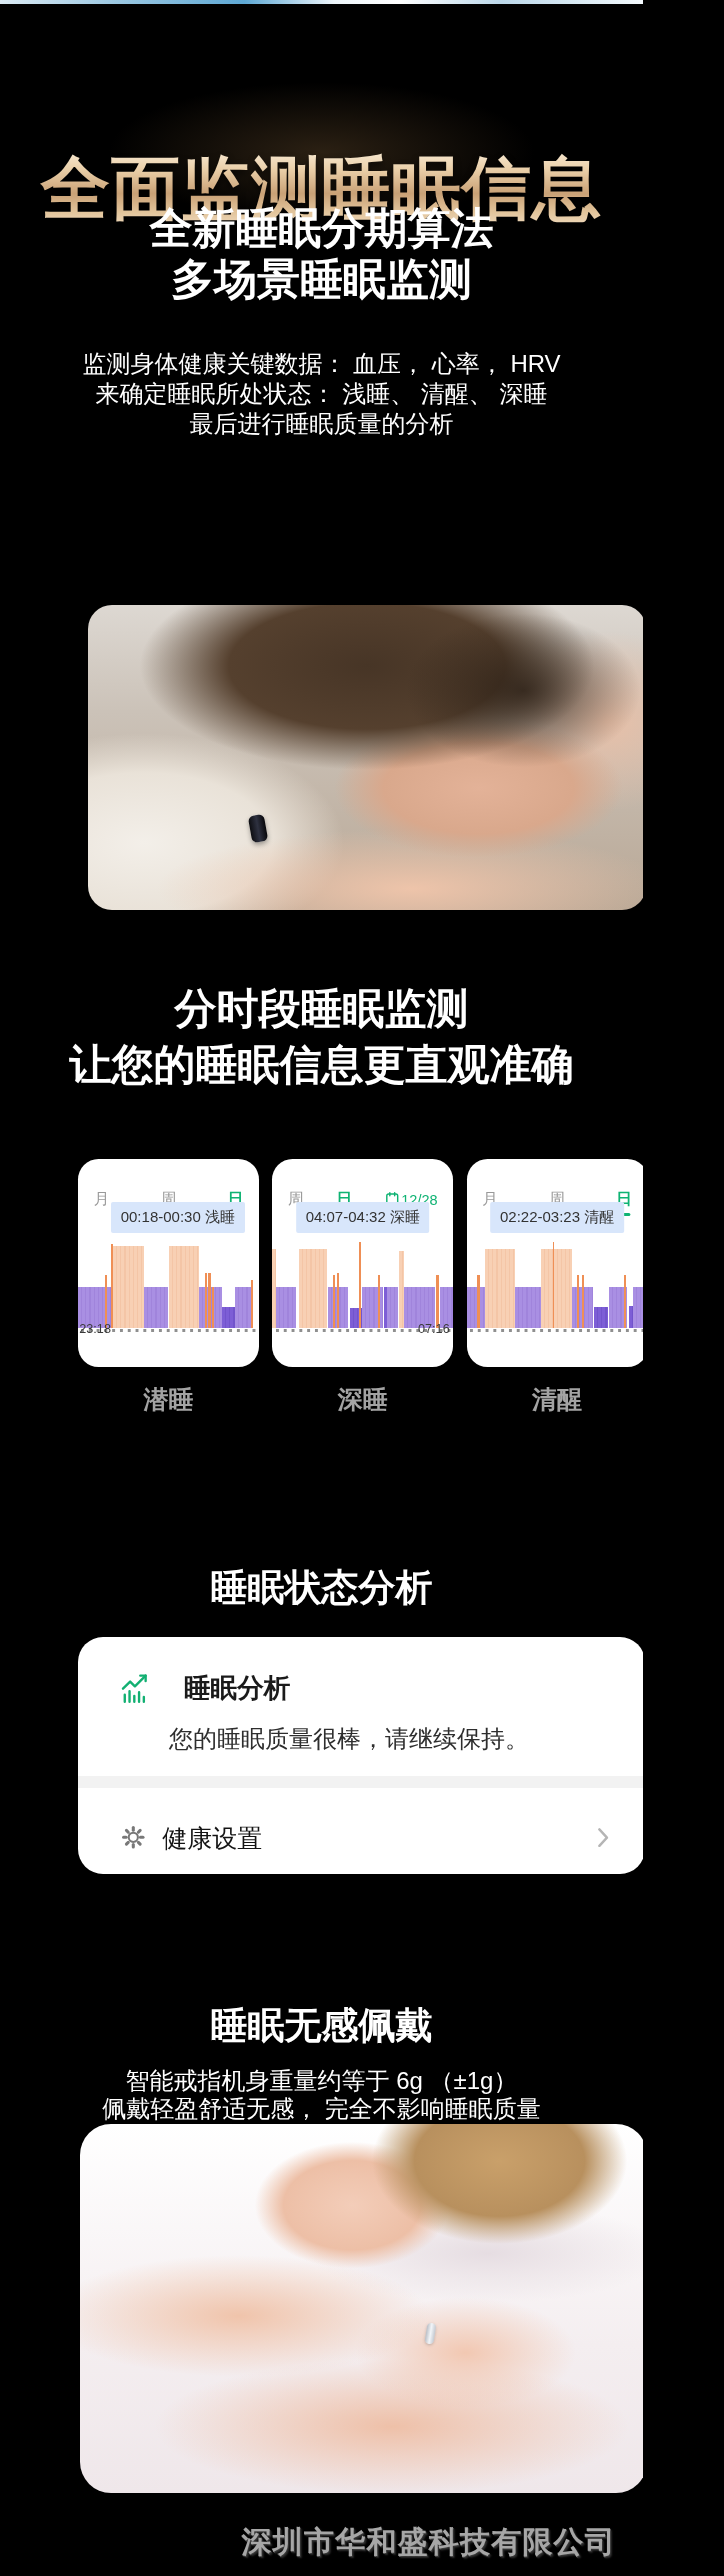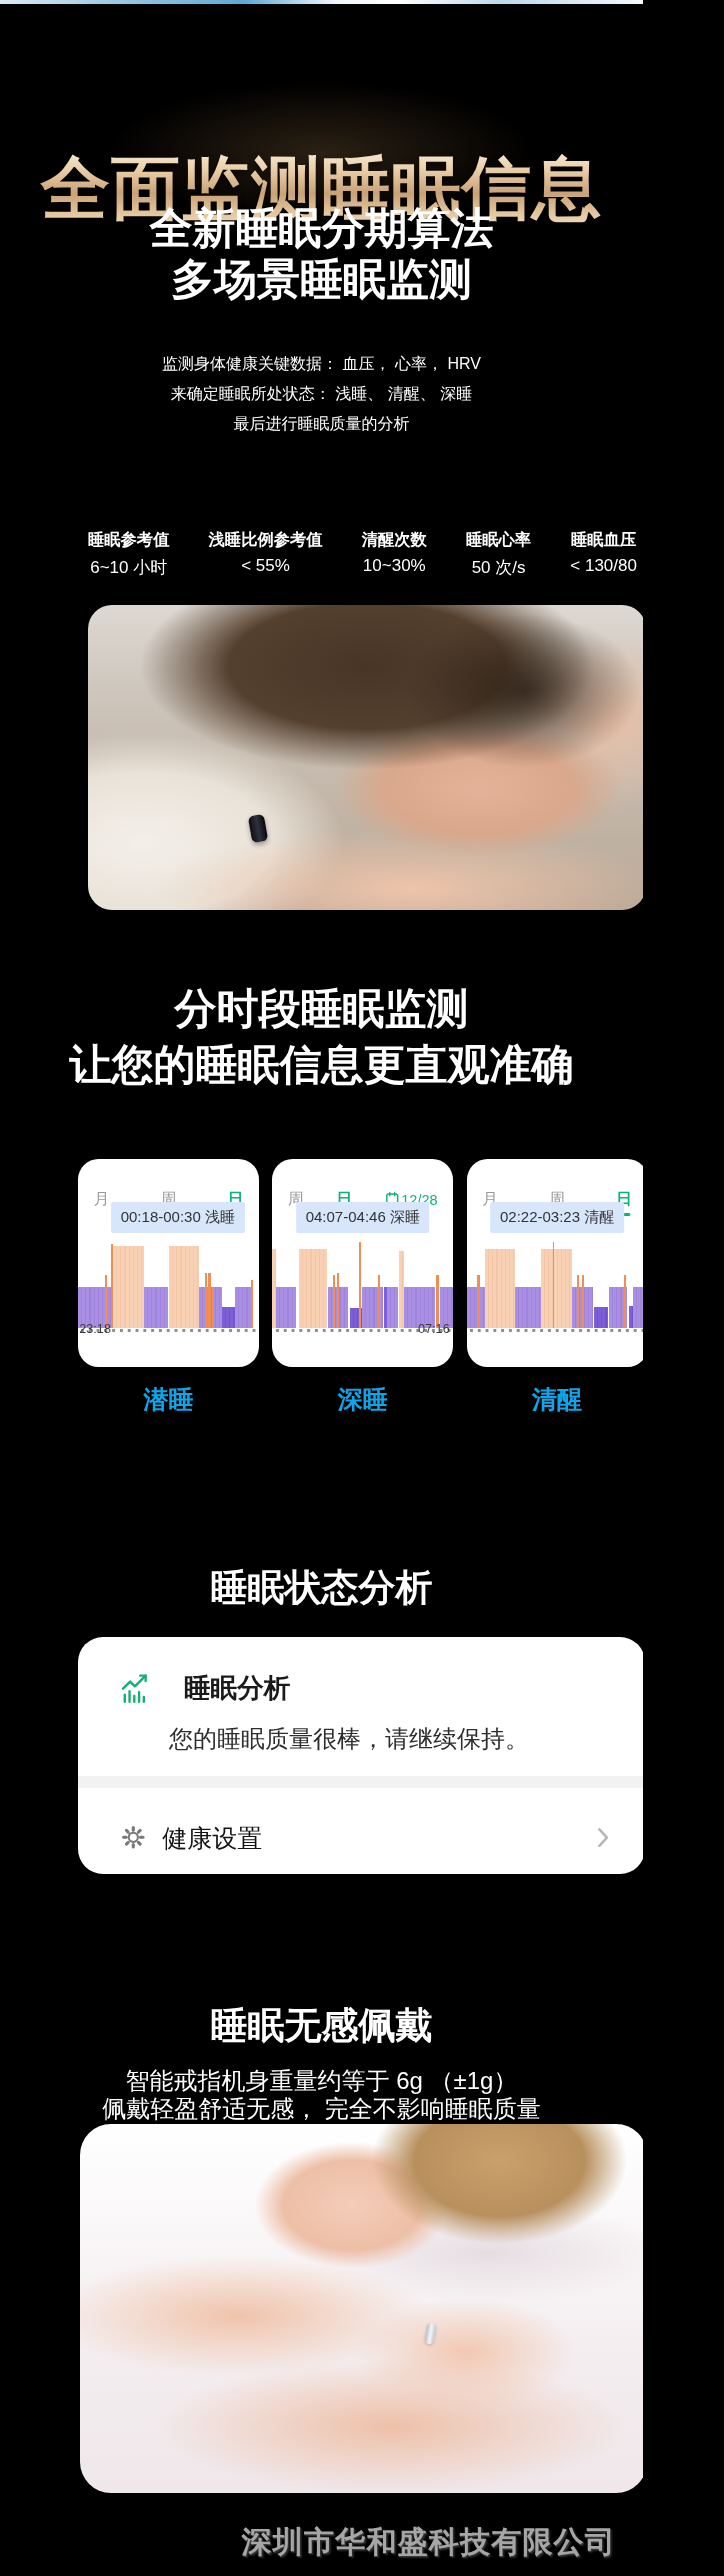--- a/index.html
+++ b/index.html
@@ -10,21 +10,21 @@
   .gold-glow{position:absolute;top:66px;left:0;width:100%;height:157px;
         background:radial-gradient(ellipse 46% 62% at 50% 55%,rgba(86,64,38,.5),rgba(0,0,0,0) 72%);}
   .gold-title{position:absolute;top:97px;left:0;width:100%;text-align:center;
         font-size:69px;font-weight:900;letter-spacing:1.2px;
         background:linear-gradient(180deg,#fdf4e3 0%,#e9cda6 30%,#c9a176 55%,#e2c49b 75%,#f7e8d2 100%);
         -webkit-background-clip:text;background-clip:text;color:transparent;
         filter:drop-shadow(0 4.8px 3.6px rgba(0,0,0,.6));}
   .subtitle{position:absolute;top:203px;left:0;width:100%;text-align:center;
         color:#fff;font-size:43px;font-weight:800;line-height:51px;}
   .desc{position:absolute;top:349px;left:0;width:100%;text-align:center;
-        color:#fff;font-size:16px;font-weight:500;line-height:30px;}
+        color:#fff;font-size:24px;font-weight:500;line-height:30px;}
   .stats{position:absolute;top:529px;left:88px;width:549px;display:flex;
         justify-content:space-between;text-align:center;color:#fff;}
   .stat .label{font-size:16.3px;font-weight:700;white-space:nowrap;}
   .stat .value{font-size:17px;font-weight:400;margin-top:5.4px;white-space:nowrap;}
   .photo{position:absolute;overflow:hidden;}
   .photo1{left:88px;top:605px;width:558px;height:305px;border-radius:24px;
         background:
           radial-gradient(ellipse 30% 36% at 78% 28%,rgba(44,32,22,.85),rgba(44,32,22,0) 70%),
           radial-gradient(ellipse 55% 46% at 50% 20%,#473526 0%,#55402e 45%,rgba(85,64,46,0) 74%),
           radial-gradient(ellipse 34% 30% at 70% 60%,#e3b298 0%,#d9a88c 50%,rgba(217,168,140,0) 76%),
@@ -72,21 +72,21 @@
   .bar{position:absolute;bottom:0;}
   .bar-p{background:repeating-linear-gradient(90deg,#a98fe3 0 3px,#a084dc 3px 4.2px);}
   .bar-pe{background:repeating-linear-gradient(90deg,#f8d0b4 0 3px,#f4c5a6 3px 4.2px);}
   .bar-s{background:#ef8f55;}
   .bar-d{background:repeating-linear-gradient(90deg,#7d5ed6 0 3px,#7254cc 3px 4.2px);}
   .baseline{position:absolute;left:2.4px;right:2.4px;bottom:34px;height:4.8px;
         background-image:radial-gradient(circle at 2.4px 2.4px,#8f8f8f 1.4px,transparent 1.9px);
         background-size:7.8px 4.8px;background-repeat:repeat-x;}
   .axis-label{position:absolute;bottom:31px;font-size:12.7px;color:#3a3a3a;}
   .axis-left{left:1.2px;} .axis-right{right:3.6px;}
-  .caption{margin-top:15.7px;font-size:25px;font-weight:700;color:#0ea5e9;}
+  .caption{margin-top:15.7px;font-size:25px;font-weight:700;color:#a3a3a3;}
   .analysis-card{position:absolute;left:78px;top:1637px;width:567px;height:237px;
         background:#fff;border-radius:25px;}
   .a-row1{position:absolute;top:33px;left:42px;display:flex;align-items:center;gap:33px;}
   .a-title{font-size:26.6px;font-weight:700;color:#1a1a1a;}
   .a-msg{position:absolute;top:86px;left:91px;font-size:24px;color:#2e2e2e;}
   .a-divider{position:absolute;top:139px;left:0;width:100%;height:12px;background:#f2f2f2;}
   .a-row2{position:absolute;top:185px;left:42px;right:36px;display:flex;align-items:center;gap:15.7px;}
   .a-settings-label{font-size:25px;font-weight:400;color:#141414;flex:1;}
   .footer{position:absolute;top:2522px;left:0;right:27px;text-align:right;
         font-size:30px;font-weight:600;color:#a6a6a6;letter-spacing:1.2px;
@@ -107,42 +107,20 @@
     <div>全新睡眠分期算法</div>
     <div>多场景睡眠监测</div>
   </div>
 
   <div class="desc">
     <div>监测身体健康关键数据： 血压， 心率， HRV</div>
     <div>来确定睡眠所处状态： 浅睡、 清醒、 深睡</div>
     <div>最后进行睡眠质量的分析</div>
   </div>
 
-  <div class="stats" id="stats-row">
-      <div class="stat">
-        <div class="label">睡眠参考值</div>
-        <div class="value">6~10 小时</div>
-      </div>
-      <div class="stat">
-        <div class="label">浅睡比例参考值</div>
-        <div class="value">&lt; 55%</div>
-      </div>
-      <div class="stat">
-        <div class="label">清醒次数</div>
-        <div class="value">10~30%</div>
-      </div>
-      <div class="stat">
-        <div class="label">睡眠心率</div>
-        <div class="value">50 次/s</div>
-      </div>
-      <div class="stat">
-        <div class="label">睡眠血压</div>
-        <div class="value">&lt; 130/80</div>
-      </div>
-    </div>
 
   <div class="photo photo1">
     <div class="ring1"></div>
   </div>
 
   <div class="h2 h2-timeline">
     <div>分时段睡眠监测</div>
     <div>让您的睡眠信息更直观准确</div>
   </div>
 
@@ -181,21 +159,21 @@
             <span class="tab">周</span>
             <span class="tab active">日</span>
             <span class="date-chip">
               <span><svg width="14.5" height="14.5" viewBox="0 0 24 24" fill="none">
                   <rect x="3" y="5" width="18" height="16" rx="3" stroke="#0fb373" stroke-width="2.4"></rect>
                   <path d="M8 3 L8 8 M16 3 L16 8" stroke="#0fb373" stroke-width="2.4" stroke-linecap="round"></path>
                 </svg></span>
               <span>12/28</span>
             </span>
           </div>
-          <div class="tooltip tooltip-center">04:07-04:46 深睡</div>
+          <div class="tooltip tooltip-center">04:07-04:32 深睡</div>
           <div class="chart">
             <div class="bar bar-pe" style="left: 0%; width: 2%; height: 92%;"></div>
             <div class="bar bar-p" style="left: 2%; width: 11%; height: 48%;"></div>
             <div class="bar bar-pe" style="left: 14.5%; width: 16%; height: 92%;"></div>
             <div class="bar bar-p" style="left: 30.5%; width: 11.5%; height: 48%;"></div>
             <div class="bar bar-s" style="left: 33.5%; width: 1.2%; height: 62%;"></div>
             <div class="bar bar-s" style="left: 35.5%; width: 1.4%; height: 64%;"></div>
             <div class="bar bar-d" style="left: 43%; width: 6.5%; height: 23%;"></div>
             <div class="bar bar-s" style="left: 48%; width: 1%; height: 100%;"></div>
             <div class="bar bar-p" style="left: 49.5%; width: 11.5%; height: 48%;"></div>

